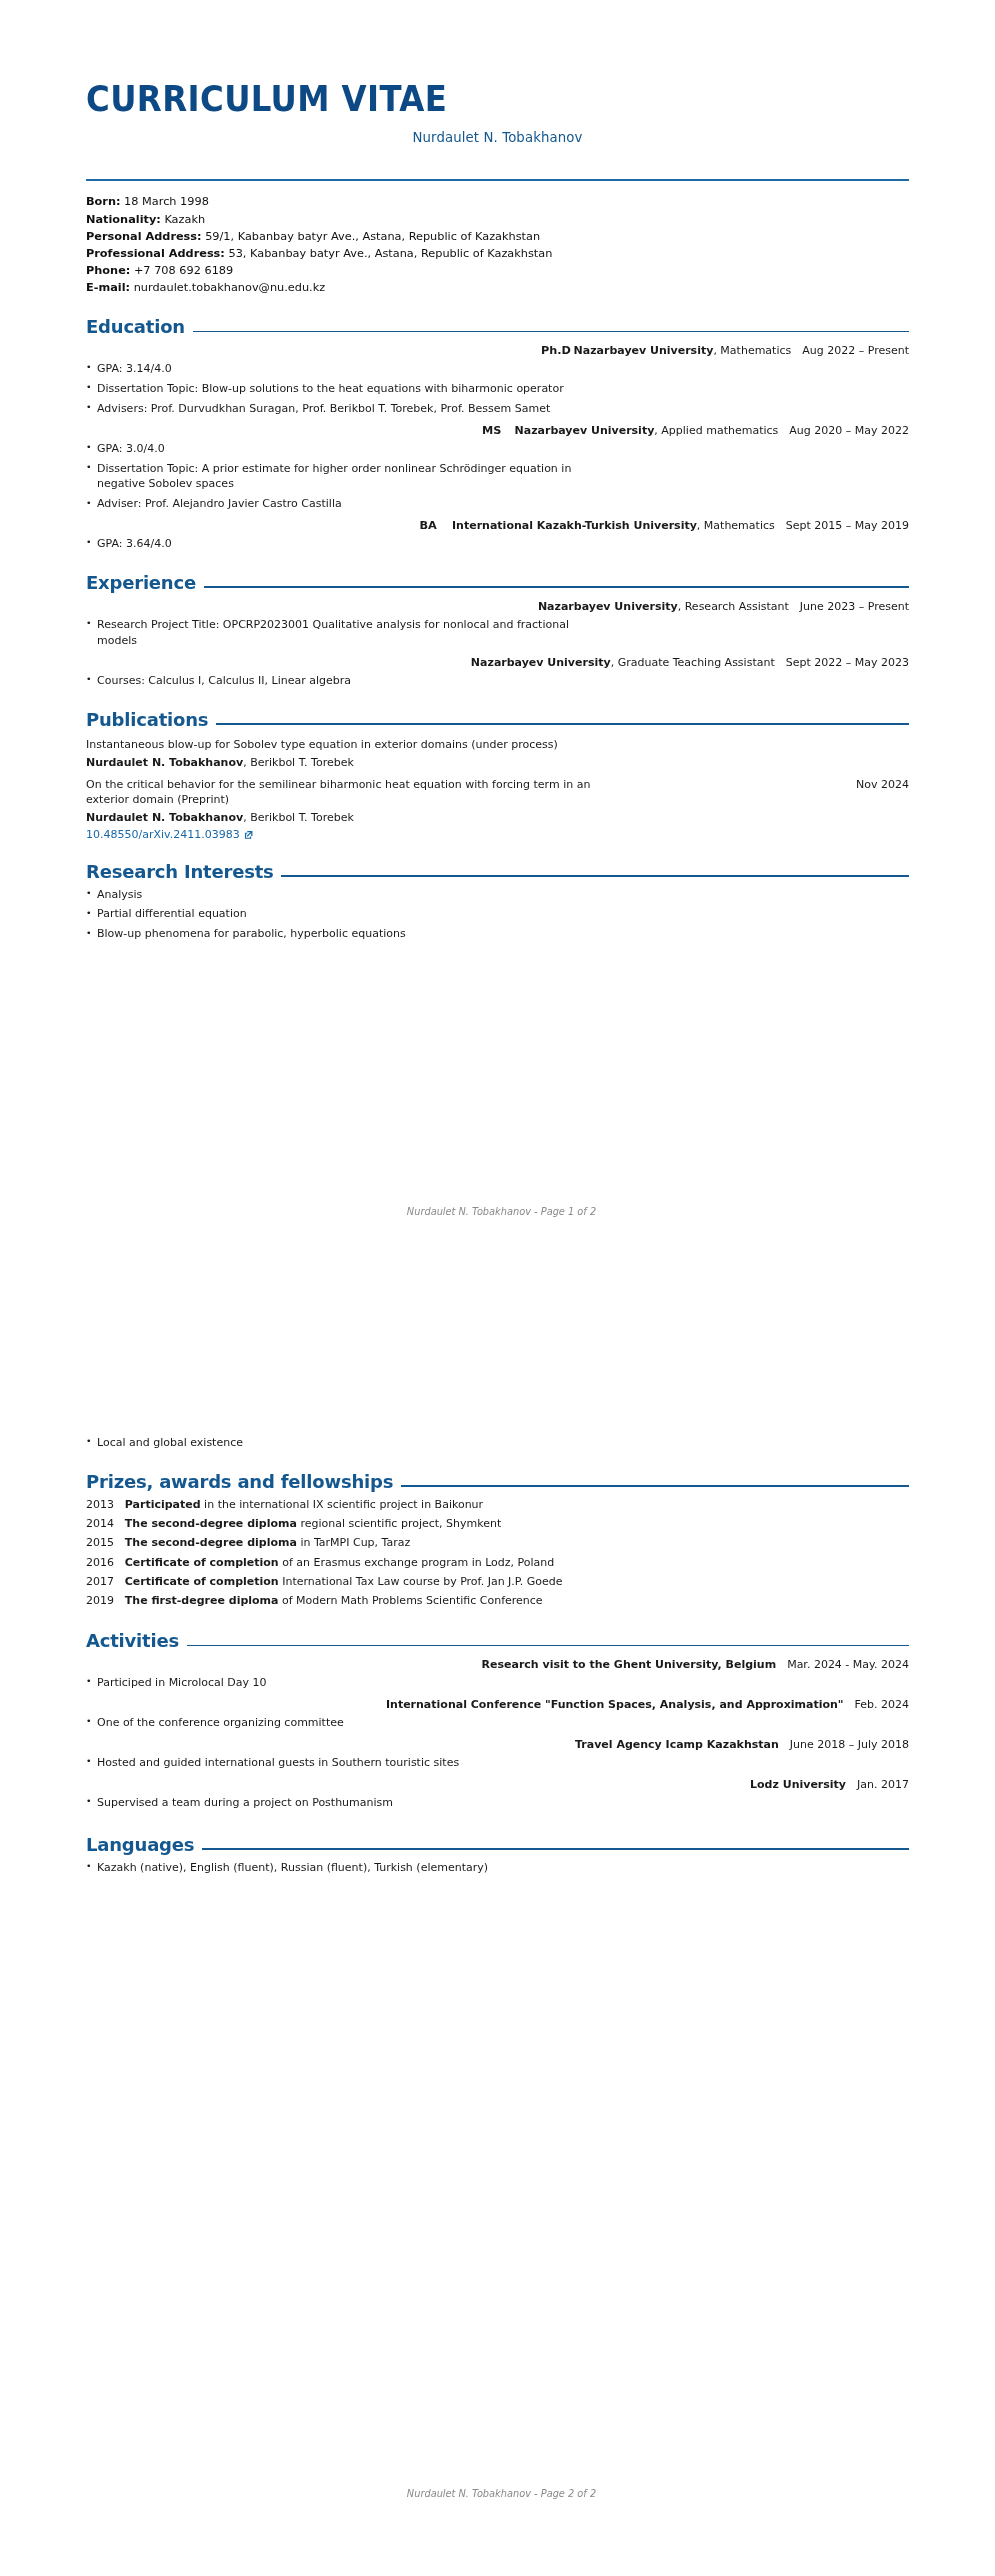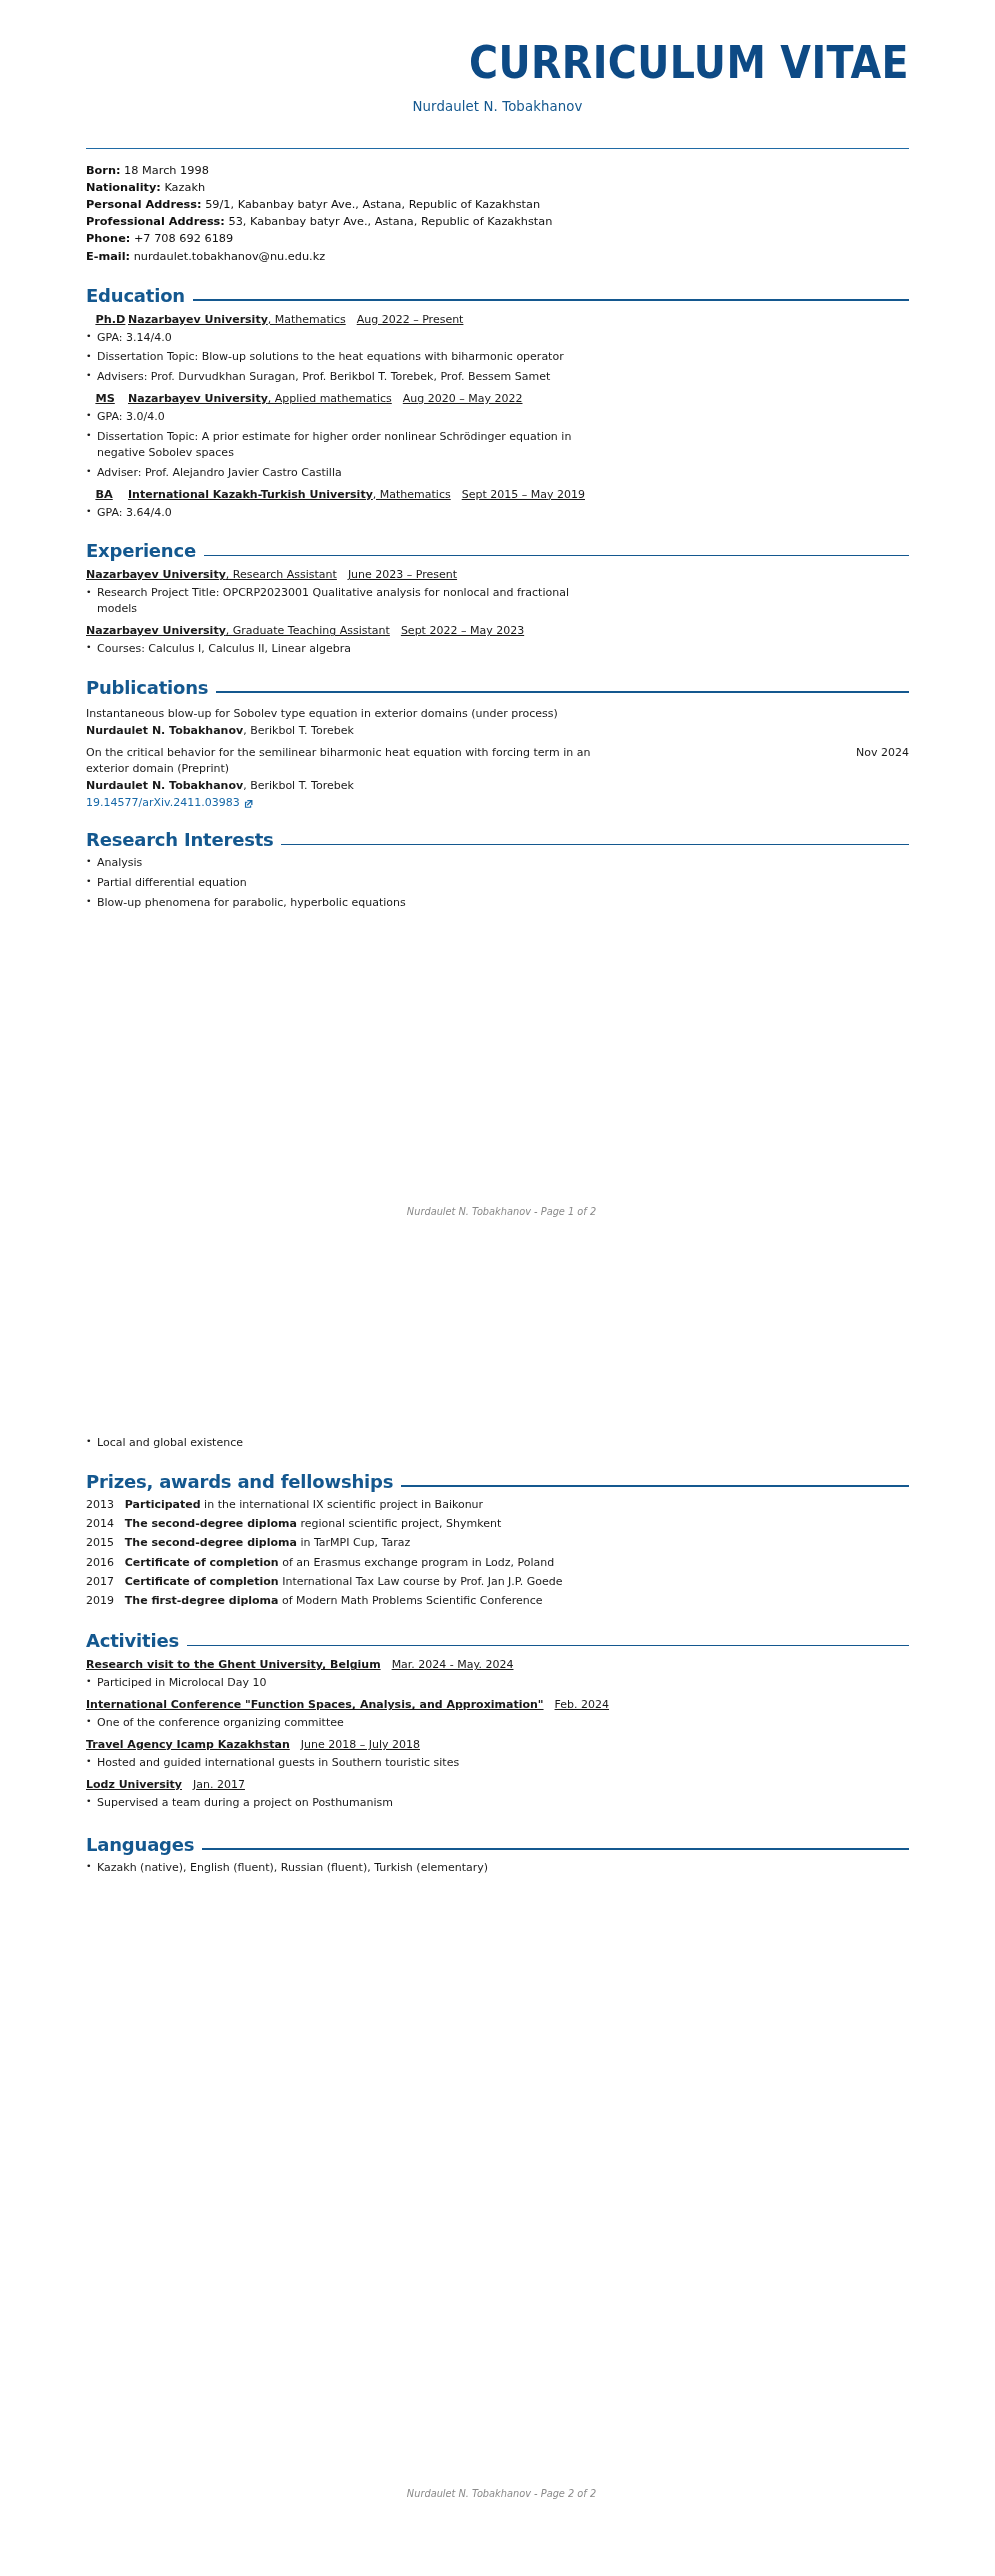--- a/index.html
+++ b/index.html
@@ -16,26 +16,26 @@
     position: relative;
     width: 995px;
     box-sizing: border-box;
     background: #ffffff;
   }
   .page-1 { height: 1288px; padding: 0 86px; }
   .page-2 { height: 1288px; padding: 0 86px; }
 
   
   .cv-title {
-    text-align: right;
-    font-size: 44px;
+    text-align: left;
+    font-size: 36px;
     font-weight: bold;
     letter-spacing: 0.4px;
     color: #0d4a85;
-    padding-top: 40px;
+    padding-top: 80px;
     line-height: 1.05;
     font-stretch: condensed;
   }
   .cv-subtitle {
     text-align: center;
     font-size: 13.3px;
     color: #14588f;
     margin-top: 12.5px;
     letter-spacing: 0.1px;
   }
@@ -75,24 +75,23 @@
     height: 1.6px;
     background: #14588f;
     position: relative;
     top: 4.7px;
   }
 
   
   .entry {
     display: flex;
     align-items: baseline;
-    justify-content: flex-start;
+    justify-content: flex-end;
     gap: 11px;
     margin-top: 7px;
-    text-decoration: underline;
   }
   .entry-main {
     display: flex;
     align-items: baseline;
     gap: 0;
     font-size: 11.3px;
   }
   .degree {
     font-weight: bold;
     font-size: 11.3px;
@@ -315,21 +314,21 @@
         <div class="pub-row">
           <div class="pub-title">Instantaneous blow-up for Sobolev type equation in exterior domains (under process)</div>
           <div class="date"></div>
         </div>
         <div class="pub-authors"><span class="me">Nurdaulet N. Tobakhanov</span><span>,  Berikbol T. Torebek</span></div>
       </div>
       <div class="pub"><div class="pub-row">
           <div class="pub-title">On the critical behavior for the semilinear biharmonic heat equation with forcing term in an exterior domain (Preprint)</div>
           <div class="date">Nov 2024</div>
         </div><div class="pub-authors"><span class="me">Nurdaulet N. Tobakhanov</span><span>,  Berikbol T. Torebek</span></div><a class="doi" href="#">
-          <span>19.14577/arXiv.2411.03983</span>
+          <span>10.48550/arXiv.2411.03983</span>
           <span class="ext-icon"><svg width="9.4" height="9.4" viewBox="0 0 12 12">
               <path d="M4.2 1.2h6.6v6.6h-1.6V3.9L4.6 8.6 3.5 7.5l4.6-4.7H4.2z" fill="#1668a8"></path>
               <path d="M1.2 3.4h3.1v1.5H2.7v5.0h5.0V8.2h1.5v3.0H1.2z" fill="#1668a8"></path>
             </svg></span>
         </a></div>
     </div>
 
   <div class="section">
     <div class="section-title">Research Interests</div>
     <div class="section-line"></div>

